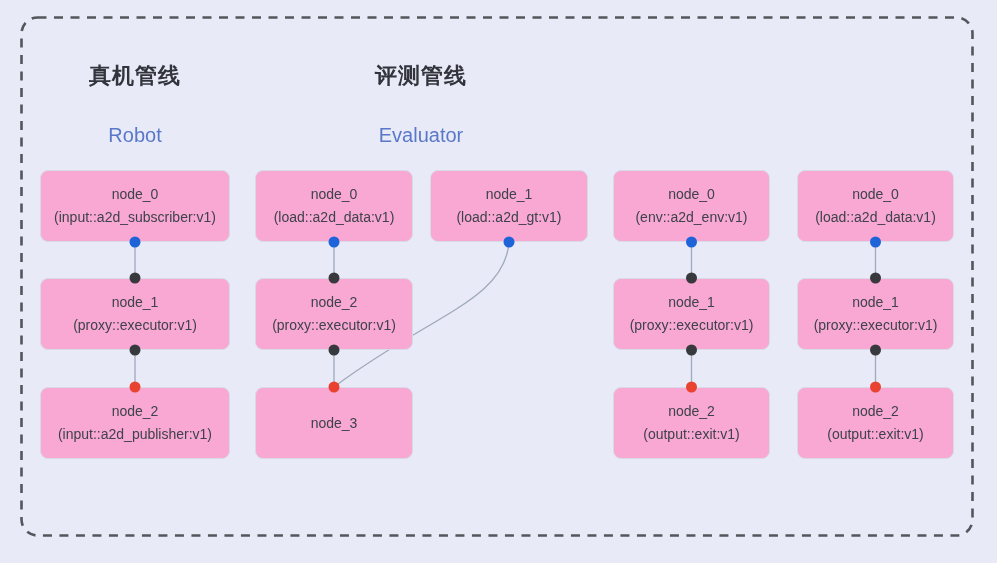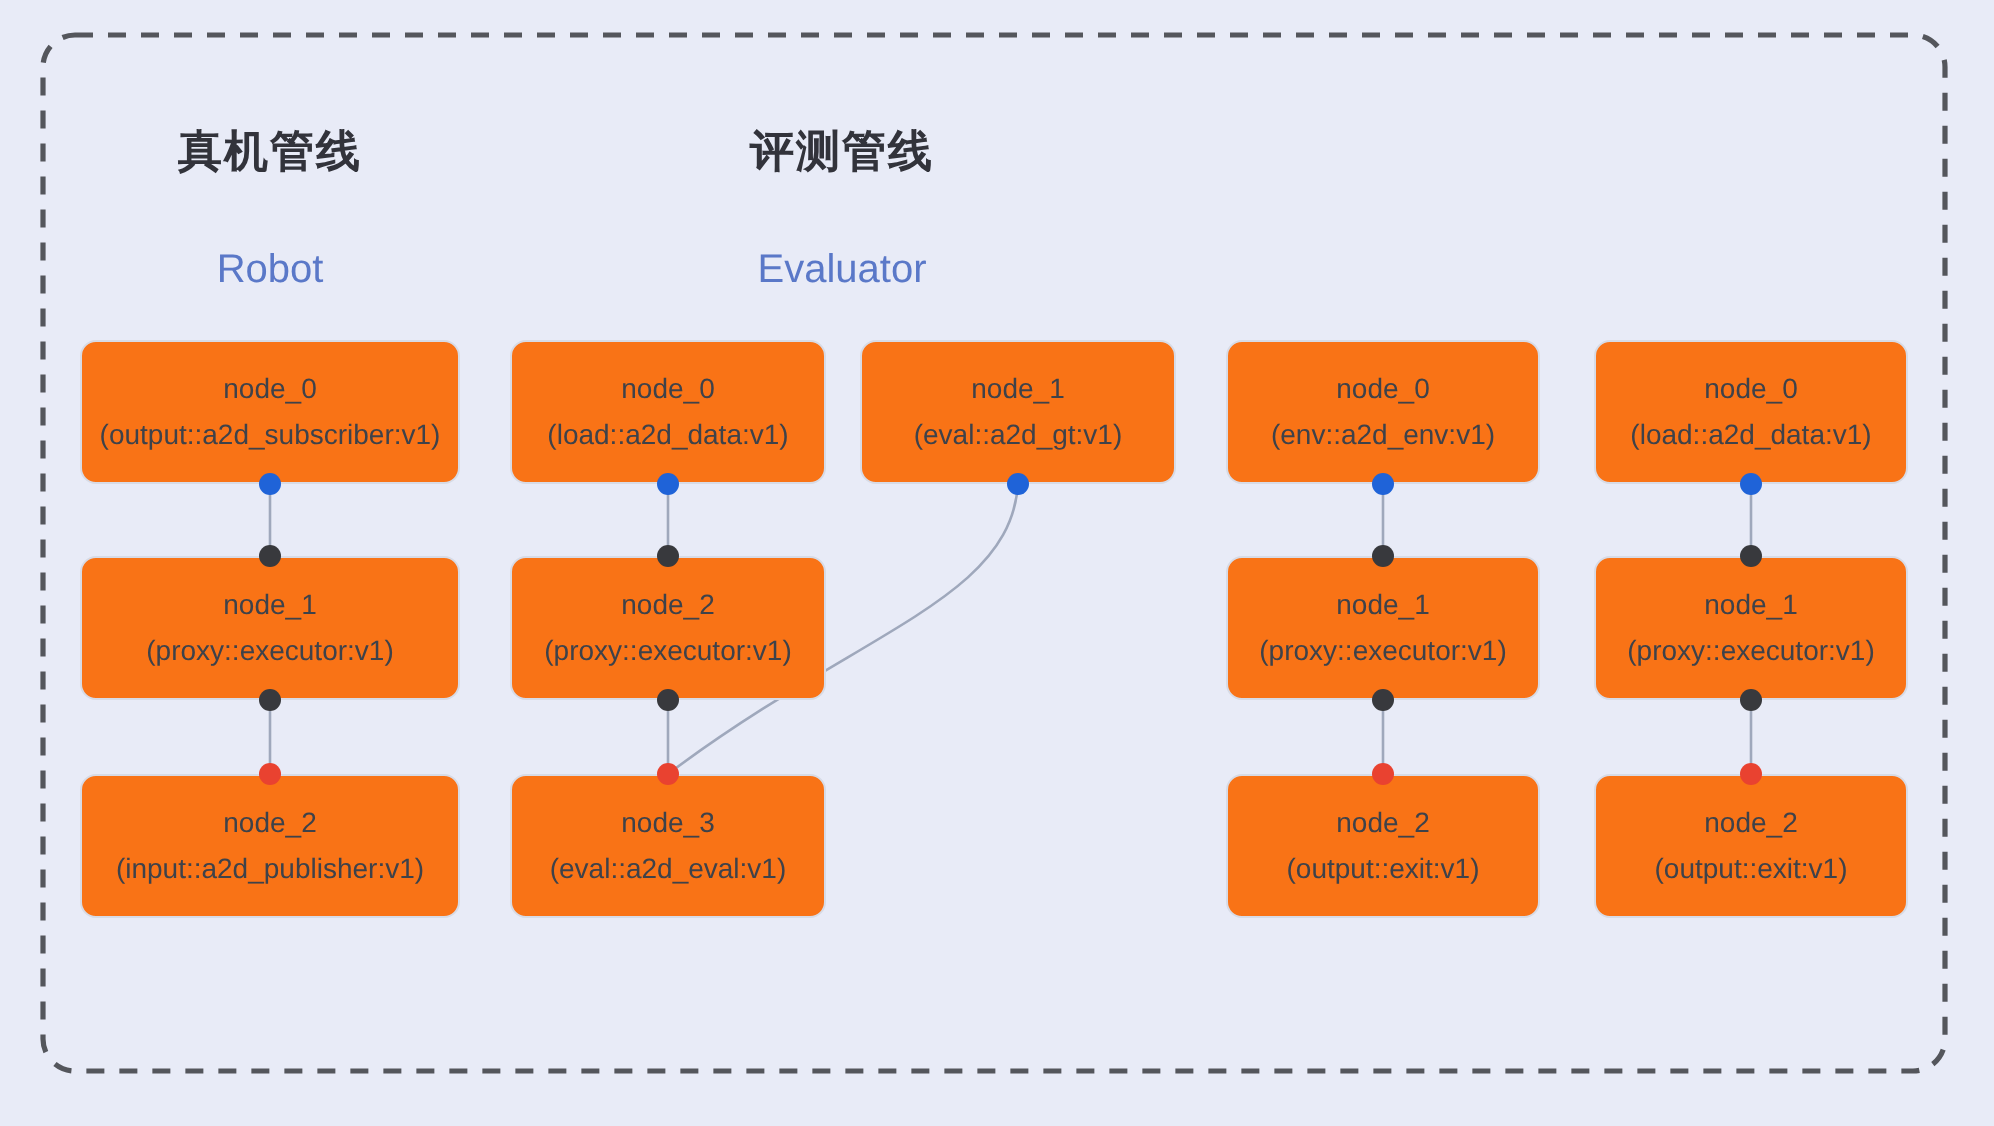--- a/index.html
+++ b/index.html
@@ -42,21 +42,21 @@
     font-size: 20px;
     font-weight: 400;
     color: #5a78c8;
     line-height: 26px;
   }
 
   .node-box {
     position: absolute;
     height: 72px;
     box-sizing: border-box;
-    background: #f97316;
+    background: #f9a8d4;
     border: 1px solid #d7dbe6;
     border-radius: 8px;
     z-index: 2;
     display: flex;
     flex-direction: column;
     align-items: center;
     justify-content: center;
     text-align: center;
   }
   .node-name {
@@ -98,46 +98,45 @@
     <div class="title-zh">真机管线</div>
     <div class="title-en">Robot</div>
   </div>
   <div class="pipeline-header" style="left:321px; top:62px;">
     <div class="title-zh">评测管线</div>
     <div class="title-en">Evaluator</div>
   </div>
 
   <div class="node-box" style="left:40px; top:170px; width:190px;">
     <div class="node-name">node_0</div>
-    <div class="node-type">(output::a2d_subscriber:v1)</div>
+    <div class="node-type">(input::a2d_subscriber:v1)</div>
   </div>
   <div class="node-box" style="left:40px; top:278px; width:190px;">
     <div class="node-name">node_1</div>
     <div class="node-type">(proxy::executor:v1)</div>
   </div>
   <div class="node-box" style="left:40px; top:387px; width:190px;">
     <div class="node-name">node_2</div>
     <div class="node-type">(input::a2d_publisher:v1)</div>
   </div>
 
   <div class="node-box" style="left:255px; top:170px; width:158px;">
     <div class="node-name">node_0</div>
     <div class="node-type">(load::a2d_data:v1)</div>
   </div>
   <div class="node-box" style="left:430px; top:170px; width:158px;">
     <div class="node-name">node_1</div>
-    <div class="node-type">(eval::a2d_gt:v1)</div>
+    <div class="node-type">(load::a2d_gt:v1)</div>
   </div>
   <div class="node-box" style="left:255px; top:278px; width:158px;">
     <div class="node-name">node_2</div>
     <div class="node-type">(proxy::executor:v1)</div>
   </div>
   <div class="node-box" style="left:255px; top:387px; width:158px;">
     <div class="node-name">node_3</div>
-    <div class="node-type">(eval::a2d_eval:v1)</div>
   </div>
 
   <div class="node-box" style="left:613px; top:170px; width:157px;">
     <div class="node-name">node_0</div>
     <div class="node-type">(env::a2d_env:v1)</div>
   </div>
   <div class="node-box" style="left:613px; top:278px; width:157px;">
     <div class="node-name">node_1</div>
     <div class="node-type">(proxy::executor:v1)</div>
   </div>

